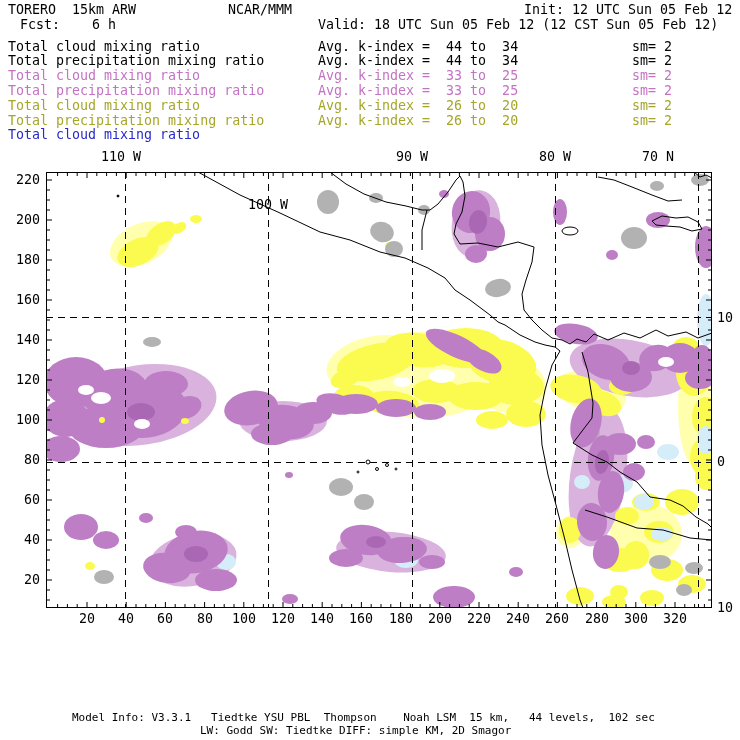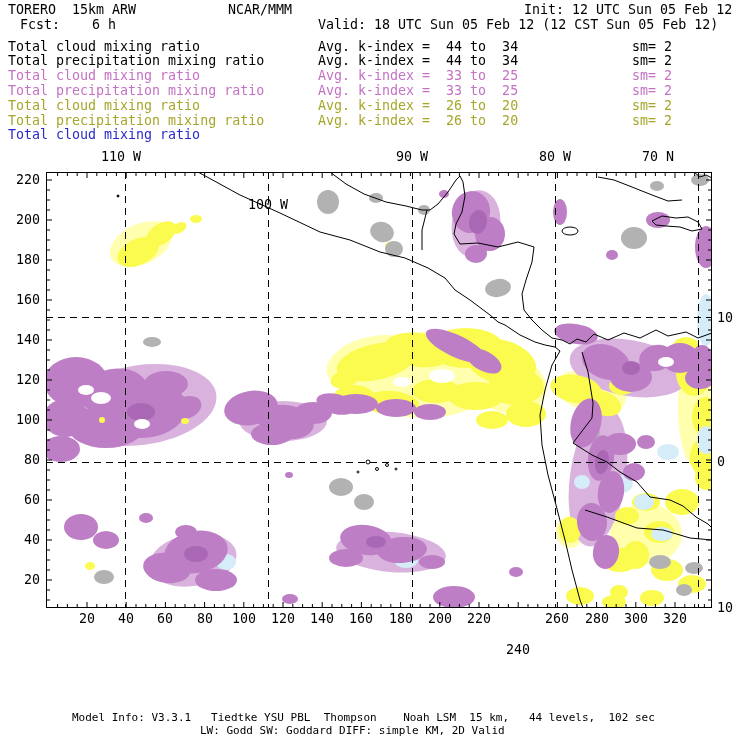--- a/index.html
+++ b/index.html
@@ -513,21 +513,21 @@
       <span style="left: 126px; top: 612px; transform: translateX(-50%);">40</span>
       <span style="left: 165px; top: 612px; transform: translateX(-50%);">60</span>
       <span style="left: 205px; top: 612px; transform: translateX(-50%);">80</span>
       <span style="left: 244px; top: 612px; transform: translateX(-50%);">100</span>
       <span style="left: 283px; top: 612px; transform: translateX(-50%);">120</span>
       <span style="left: 322px; top: 612px; transform: translateX(-50%);">140</span>
       <span style="left: 361px; top: 612px; transform: translateX(-50%);">160</span>
       <span style="left: 401px; top: 612px; transform: translateX(-50%);">180</span>
       <span style="left: 440px; top: 612px; transform: translateX(-50%);">200</span>
       <span style="left: 479px; top: 612px; transform: translateX(-50%);">220</span>
-      <span style="left: 518px; top: 643px; transform: translateX(-50%);">240</span>
+      <span style="left: 518px; top: 612px; transform: translateX(-50%);">240</span>
       <span style="left: 557px; top: 612px; transform: translateX(-50%); text-align: center;">260</span>
       <span style="left: 597px; top: 612px; transform: translateX(-50%); text-align: right;">280</span>
       <span style="left: 636px; top: 612px; transform: translateX(-50%);">300</span>
       <span style="left: 675px; top: 612px; transform: translateX(-50%);">320</span>
       <span style="left: 0px; width: 40px; top: 173px; text-align: right;">220</span>
       <span style="left: 0px; width: 40px; top: 213px; text-align: right;">200</span>
       <span style="left: 0px; width: 40px; top: 253px; text-align: right;">180</span>
       <span style="left: 0px; width: 40px; top: 293px; text-align: right;">160</span>
       <span style="left: 0px; width: 40px; top: 333px; text-align: right;">140</span>
       <span style="left: 0px; width: 40px; top: 373px; text-align: right;">120</span>
@@ -536,16 +536,16 @@
       <span style="left: 0px; width: 40px; top: 493px; text-align: right;">60</span>
       <span style="left: 0px; width: 40px; top: 533px; text-align: right;">40</span>
       <span style="left: 0px; width: 40px; top: 573px; text-align: right;">20</span>
       <span style="left: 717px; top: 311px;">10 N</span>
       <span style="left: 717px; top: 455px;">0</span>
       <span style="left: 717px; top: 601px;">10 S</span>
     </div>
 
   <div>
     <span class="foot" style="left:72px;top:711px">Model Info: V3.3.1   Tiedtke YSU PBL  Thompson    Noah LSM  15 km,   44 levels,  102 sec</span>
-    <span class="foot" style="left:200px;top:724px">LW: Godd SW: Goddard DIFF: simple KM, 2D Valid</span>
+    <span class="foot" style="left:200px;top:724px">LW: Godd SW: Tiedtke DIFF: simple KM, 2D Smagor</span>
   </div>
 
 </div>
 
 </body></html>

